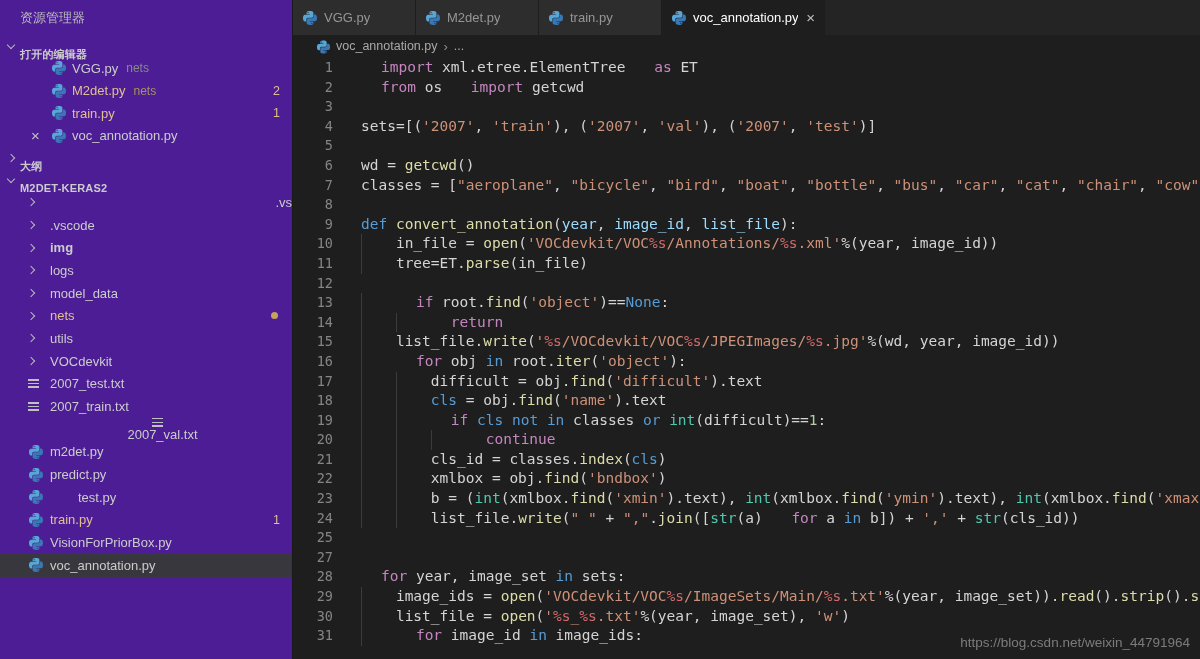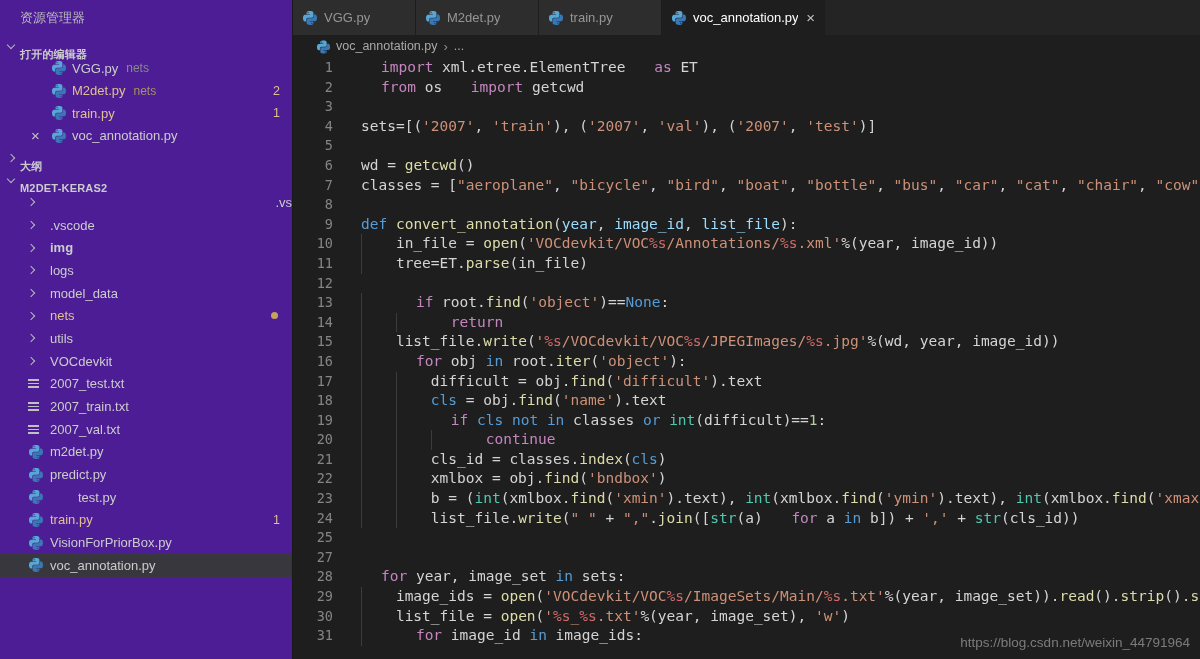--- a/index.html
+++ b/index.html
@@ -184,21 +184,21 @@
             <span class="txt-icon"></span>
           </span>
           <span class="label">2007_test.txt</span>
         </div>
         <div class="tree-row row" style="height: 22.7px;">
           <span class="slot">
             <span class="txt-icon"></span>
           </span>
           <span class="label">2007_train.txt</span>
         </div>
-        <div class="tree-row row" style="height: 22.7px;">
+        <div class="tree-row row" style="height: 22.7px; flex-direction: column;">
           <span class="slot">
             <span class="txt-icon"></span>
           </span>
           <span class="label">2007_val.txt</span>
         </div>
         <div class="tree-row row" style="height: 22.7px;">
           <span class="slot">
             <span class="fi">
               <svg viewBox="0 0 32 32">
                 <path fill="#58a6d6" d="M15.9 2.1c-7.1 0-6.7 3.1-6.7 3.1l.01 3.2h6.8v.96H6.5S2 8.8 2 16c0 7.1 4 6.9 4 6.9h2.4v-3.3s-.13-4 3.9-4h6.7s3.8.06 3.8-3.6V5.9S23.3 2.1 15.9 2.1zm-3.7 2.1a1.22 1.22 0 1 1 0 2.44 1.22 1.22 0 0 1 0-2.44z"></path>

